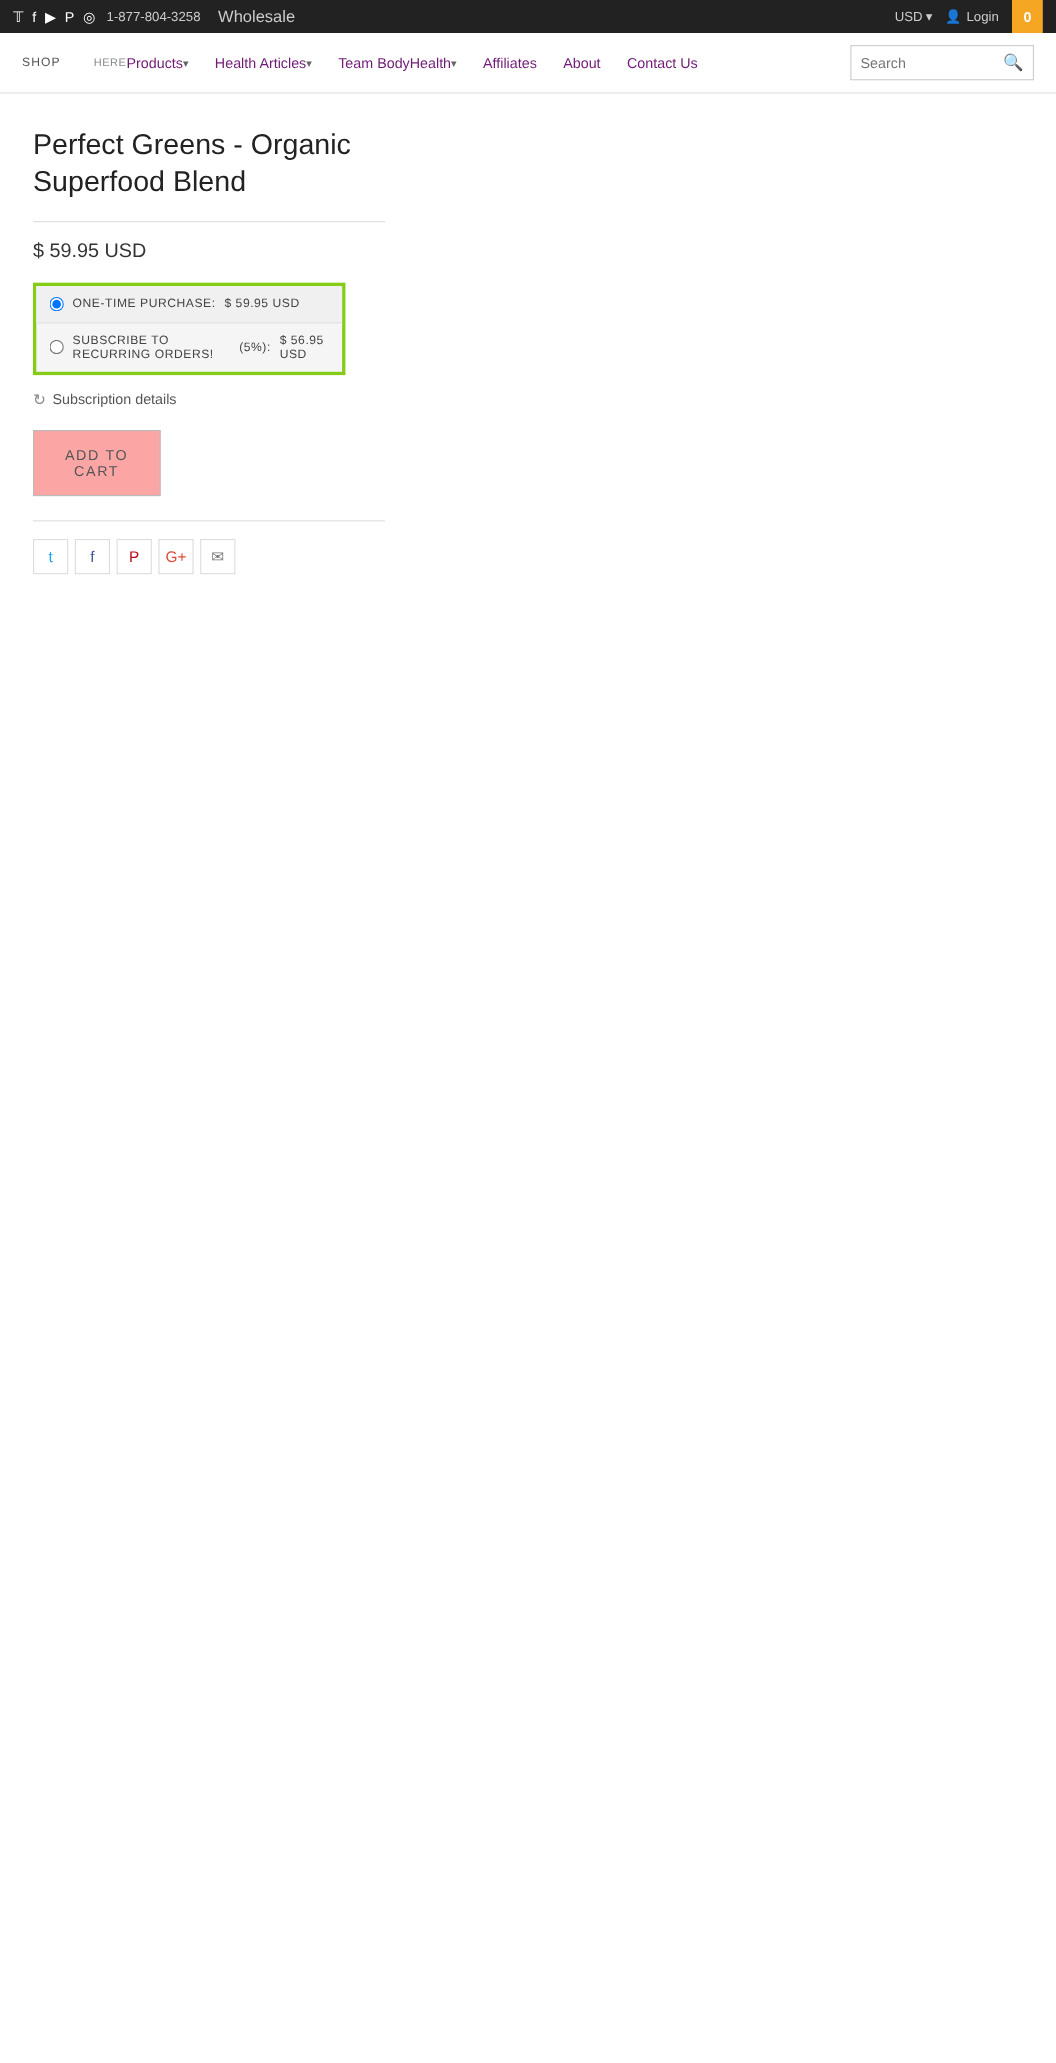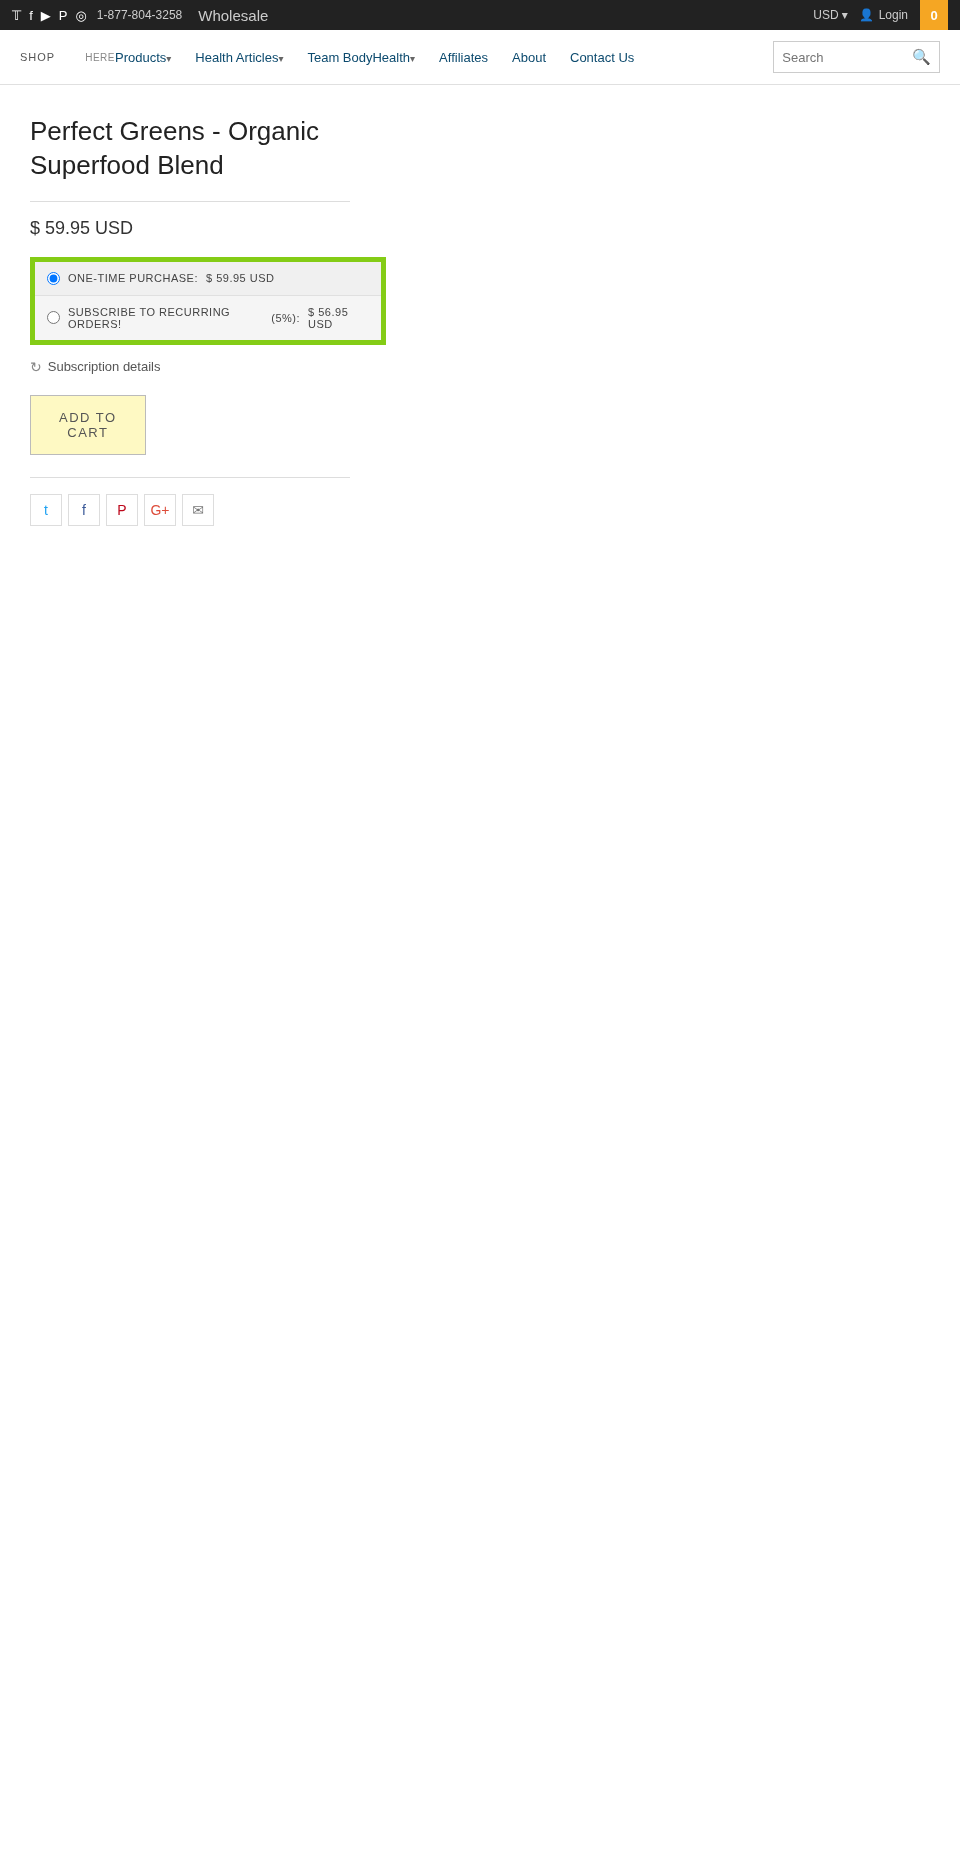--- a/index.html
+++ b/index.html
@@ -59,21 +59,21 @@
       display: flex;
       align-items: center;
       cursor: pointer;
       position: relative;
       white-space: nowrap;
       flex-direction: row;
       justify-content: center;
       text-align: center;
     }
     .nav-item .nav-sub { font-size: 10px; color: #888; letter-spacing: 0.5px; text-transform: uppercase; }
-    .nav-item .nav-label { font-size: 13px; color: #0c4a6e; }
+    .nav-item .nav-label { font-size: 13px; color: #701a75; }
     .nav-item .chevron { font-size: 10px; color: #666; margin-top: 2px; }
 
     .nav-search {
       display: flex;
       align-items: center;
       margin-left: auto;
       border: 1px solid #ccc;
       height: 32px;
       padding: 0 8px;
     }
@@ -115,22 +115,22 @@
     }
 
     .product-price {
       font-size: 18px;
       color: #333;
       margin-bottom: 18px;
     }
 
     .purchase-options {
       background: #f5f5f5;
-      border: 5px solid #84cc16;
-      width: 356px;
+      border: 3px solid #84cc16;
+      width: 284px;
       padding: 0;
       margin-bottom: 14px;
     }
 
     .purchase-option {
       display: flex;
       align-items: center;
       padding: 10px 12px;
       border-bottom: 1px solid #e0e0e0;
       font-size: 11px;
@@ -150,21 +150,21 @@
       gap: 6px;
       font-size: 13px;
       color: #555;
       margin-bottom: 20px;
       cursor: pointer;
     }
     .subscription-details .refresh-icon { font-size: 14px; color: #888; }
 
     .add-to-cart-btn {
       border: 1px solid #bbb;
-      background: #fef9c3;
+      background: #fca5a5;
       color: #555;
       font-size: 13px;
       letter-spacing: 1.5px;
       text-transform: uppercase;
       padding: 14px 28px;
       cursor: pointer;
       margin-bottom: 6px;
       display: block;
     }
 

